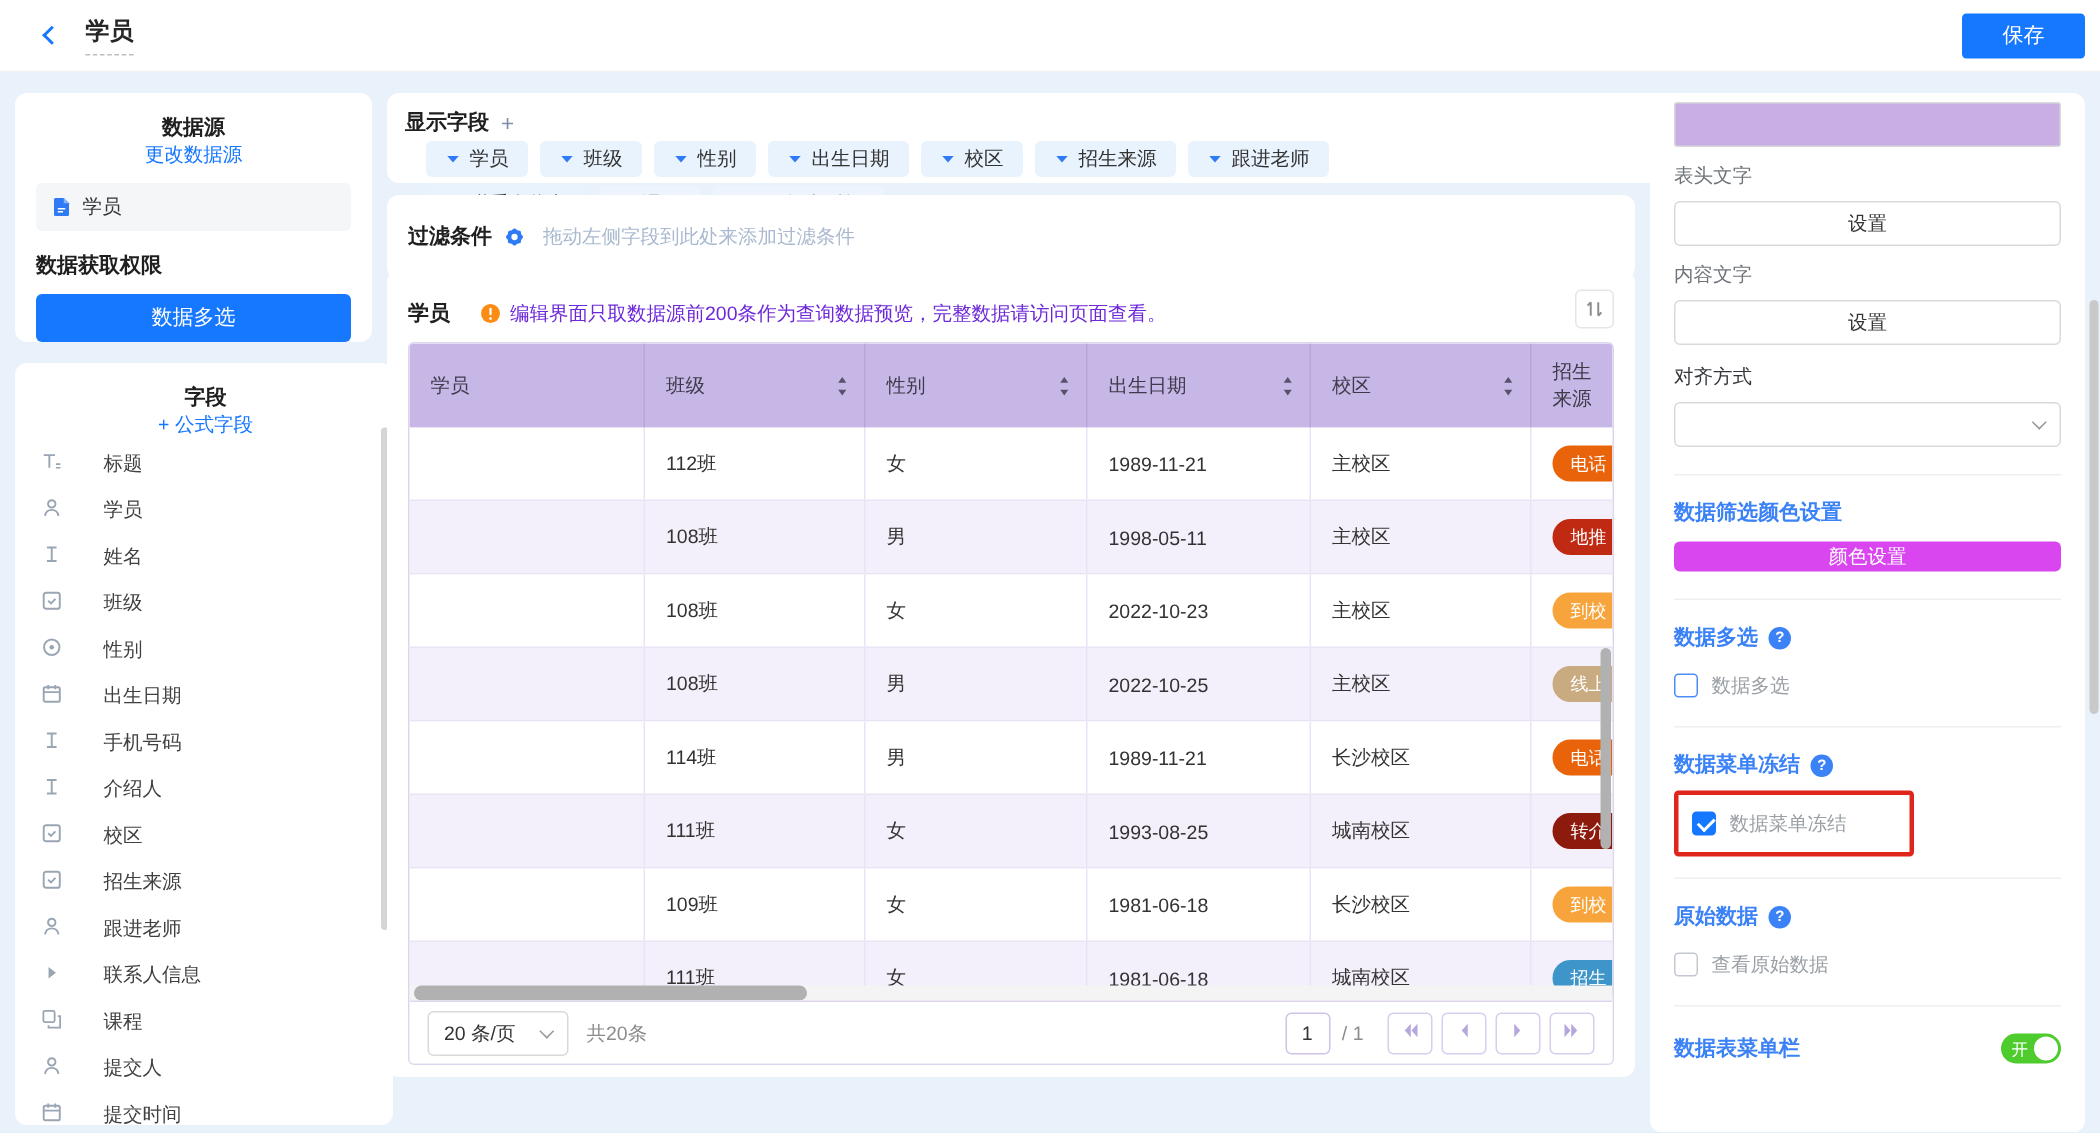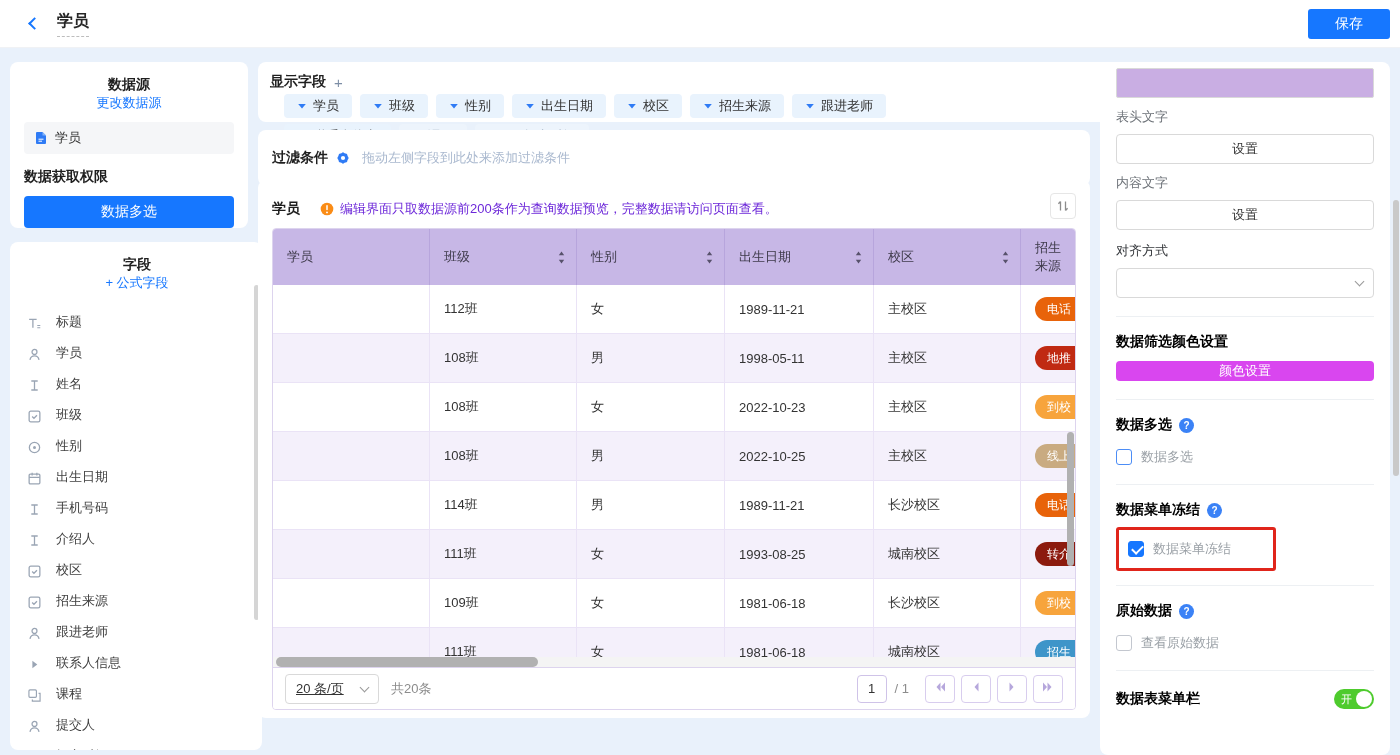--- a/index.html
+++ b/index.html
@@ -23,21 +23,21 @@
 
   
   .left-card1{left:10px;top:62px;width:238px;height:166px;padding:14px;}
   .ds-box{margin-top:10px;height:32px;background:#f5f6f8;border-radius:4px;display:flex;align-items:center;gap:7px;padding:0 10px;font-size:13px;color:#333;cursor:pointer;}
   .mt14{margin-top:14px;}
   .btn-primary{background:#1677ff;color:#fff;border:none;border-radius:4px;font-size:14px;height:32px;cursor:pointer;}
   .w100{width:100%;margin-top:10px;}
 
   .left-card2{left:10px;top:242px;width:252px;height:508px;padding:14px 12px 14px 14px;overflow:hidden;}
   #field-list{margin-top:8px;}
-  .field-item{height:31px;display:flex;align-items:flex-end;gap:14px;padding-left:3px;cursor:pointer;font-size:13px;color:#404040;}
+  .field-item{height:31px;display:flex;align-items:flex-start;gap:27px;padding-left:3px;cursor:pointer;font-size:13px;color:#404040;}
   .field-item .f-icon{color:#9aa5b4;display:flex;}
   .v-scroll-thumb{position:absolute;right:3px;top:43px;width:5px;height:335px;background:#d5d5d5;border-radius:3px;}
 
   
   .chips-card{left:258px;top:62px;width:909px;height:60px;padding:6px 12px;display:flex;align-items:flex-start;flex-direction:column;}
   .chips-label-wrap{display:flex;align-items:center;gap:8px;height:24px;margin-top:2px;flex:0 0 auto;}
   .add-plus{color:#7d8ea6;font-size:15px;cursor:pointer;}
   #chips{margin-left:14px;width:690px;display:flex;flex-wrap:wrap;gap:6px 8px;}
   .chip{height:24px;display:inline-flex;align-items:center;gap:6px;background:#e9f3fd;border-radius:4px;padding:0 13px;font-size:13px;color:#333;cursor:pointer;white-space:nowrap;}
   .chip .c-icon{color:#2f7bf5;display:flex;}
@@ -64,39 +64,39 @@
   #tbody{height:384px;overflow:hidden;}
   .trow{height:49px;background:#fff;border-bottom:1px solid #eae3f6;}
   .trow.alt{background:#f4f0fb;}
   .tcell{display:flex;align-items:center;padding-left:14px;font-size:13px;color:#333;border-right:1px solid #eae3f6;overflow:hidden;}
   .tcell:last-child{border-right:none;}
   .tag-pill{display:inline-flex;align-items:center;height:24px;border-radius:12px;padding:0 12px;color:#fff;font-size:12px;white-space:nowrap;min-width:74px;flex:0 0 auto;}
   .h-track{position:absolute;left:0;bottom:42px;width:100%;height:10px;background:#f4f4f4;}
   .h-thumb{position:absolute;left:3px;bottom:0;width:262px;height:10px;background:#b1b1b1;border-radius:5px;cursor:pointer;}
   .t-vscroll{position:absolute;right:1px;top:203px;width:7px;height:134px;background:#b1b1b1;border-radius:4px;cursor:pointer;}
   .pager{position:absolute;left:0;right:0;bottom:0;height:42px;border-top:1px solid #ddd4ee;background:#fff;display:flex;align-items:center;padding:0 12px;}
-  .select{height:30px;border:1px solid #d9d9d9;border-radius:4px;display:flex;align-items:center;justify-content:space-between;padding:0 10px;font-size:13px;color:#333;cursor:pointer;background:#fff;text-decoration:underline;}
+  .select{height:30px;border:1px solid #d9d9d9;border-radius:4px;display:flex;align-items:center;justify-content:space-between;padding:0 10px;font-size:13px;color:#333;cursor:pointer;background:#fff;}
   .size-select{width:94px;}
   .chev-down{display:inline-block;width:7px;height:7px;border-right:1.5px solid #999;border-bottom:1.5px solid #999;transform:rotate(45deg);margin-top:-3px;}
   .total{margin-left:12px;font-size:13px;color:#8c8c8c;}
   .pager-right{margin-left:auto;display:flex;align-items:center;}
   .page-box{min-width:30px;height:28px;border:1px solid #cfc3e8;border-radius:4px;display:inline-flex;align-items:center;justify-content:center;font-size:13px;color:#333;cursor:pointer;background:#fff;}
   .of{color:#8c8c8c;margin:0 10px 0 8px;font-size:13px;}
   .pg-btn{width:30px;height:28px;border:1px solid #d8cdee;border-radius:4px;background:#fff;color:#b6a7dc;display:flex;align-items:center;justify-content:center;margin-left:6px;cursor:pointer;padding:0;}
   .pg-btn svg{width:12px;height:12px;}
 
   
   .right-card{left:1100px;top:62px;width:290px;height:693px;padding:4px 16px;overflow:hidden;}
   #swatch{height:30px;border:1px solid #d9d9d9;border-radius:2px;margin-top:2px;cursor:pointer;}
   .r-label{font-size:13px;color:#6e7379;margin-top:10px;}
   .r-label-dark{font-size:13px;color:#33363a;margin-top:12px;}
   .btn-plain{width:100%;height:30px;border:1px solid #d9d9d9;border-radius:4px;background:#fff;font-size:13px;color:#333;margin-top:8px;cursor:pointer;}
   .r-select{margin-top:8px;}
   .hr{height:1px;background:#edf0f3;margin-top:18px;}
-  .r-sec{font-size:14px;font-weight:bold;color:#000000;display:flex;align-items:center;margin-top:16px;}
+  .r-sec{font-size:14px;font-weight:bold;color:#3b82f6;display:flex;align-items:center;margin-top:16px;}
   .q-icon{width:15px;height:15px;border-radius:50%;background:#3b82f6;color:#fff;font-size:10px;font-weight:bold;display:inline-flex;align-items:center;justify-content:center;margin-left:7px;cursor:pointer;}
   .q-icon::after{content:"?";}
   .btn-primary-full{width:100%;height:20px;background:#d946ef;color:#fff;border:none;border-radius:4px;font-size:13px;margin-top:10px;cursor:pointer;}
   .cb-row{display:flex;align-items:center;gap:9px;margin-top:14px;}
   .cb{width:16px;height:16px;border:1px solid #4c8df6;border-radius:3px;background:#fff;position:relative;flex:0 0 auto;cursor:pointer;}
   .cb.gray{border-color:#c3c7cf;}
   .cb.checked{background:#1677ff;border-color:#1677ff;}
   .cb.checked::after{content:"";position:absolute;left:4.5px;top:1px;width:5px;height:9px;border-right:2px solid #fff;border-bottom:2px solid #fff;transform:rotate(45deg);}
   .cb-label{font-size:13px;color:#9aa0a6;}
   .hl-red{border:3px solid #e0251b;border-radius:3px;padding:10px 42px 10px 9px;display:inline-flex;align-items:center;gap:9px;margin-top:8px;}

